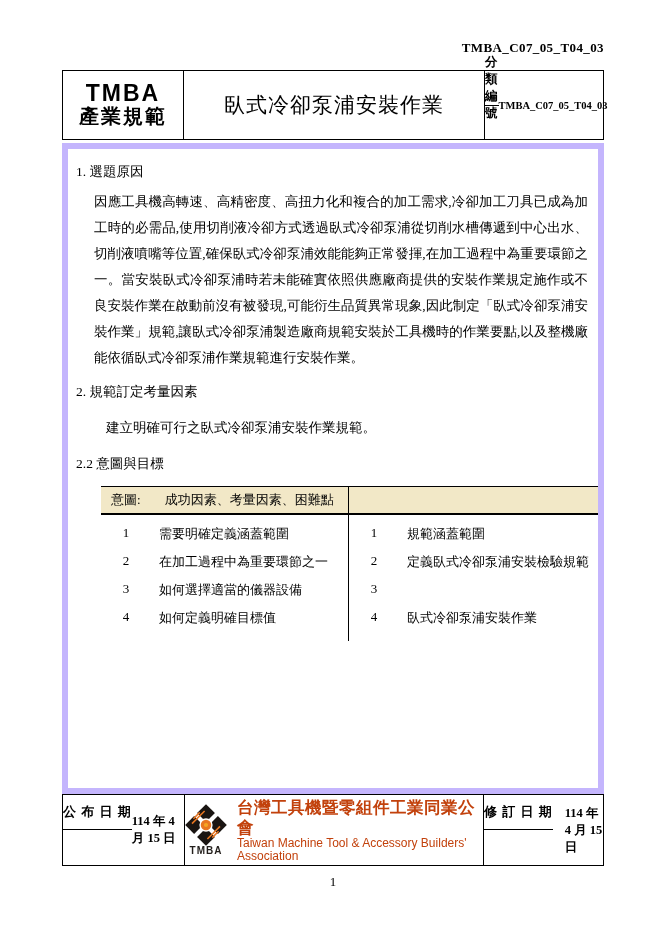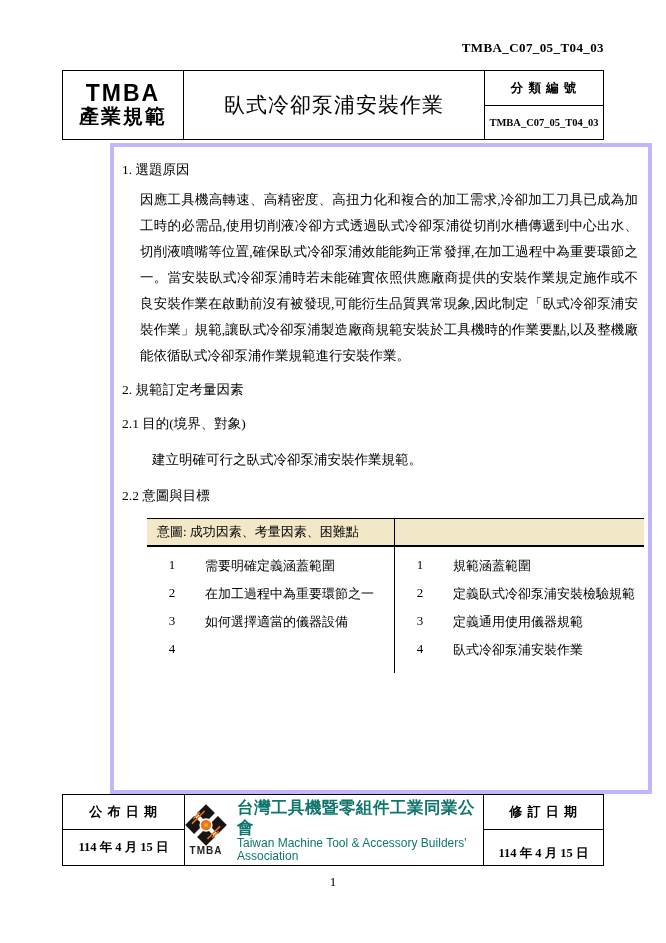--- a/index.html
+++ b/index.html
@@ -33,89 +33,88 @@
     font-family: "Liberation Sans", sans-serif;
     font-weight: 800; font-size: 23px; line-height: 23px; letter-spacing: 2px;
   }
   .ht-left .spec-word {
     font-weight: bold; font-size: 20px; line-height: 23px; letter-spacing: 2px;
   }
   .ht-title {
     flex: 1; display: flex; align-items: center; justify-content: center;
     font-size: 21px; letter-spacing: 1px;
   }
-  .ht-right { width: 119px; border-left: 1px solid #000; display: flex; flex-direction: column; }
+  .ht-right { width: 119px; border-left: 1px solid #000; display: flex; flex-direction: row; }
   .ht-class-label {
     height: 35px; border-bottom: 1px solid #000;
     display: flex; align-items: center; justify-content: center;
     font-weight: bold; font-size: 12.5px; letter-spacing: 1px;
   }
   .ht-class-value {
     flex: 1; display: flex; align-items: center; justify-content: center;
     font-weight: bold; font-size: 10.5px;
   }
 
   
   .body-box {
     position: absolute; left: 62px; top: 143px;
     width: 542px; height: 651px;
-    border: 4px solid #c4b5fd;
+    border: 6px solid #c4b5fd;
     padding: 14px 8px 0 8px;
     font-size: 13.5px;
-    margin-left: 48px;
   }
   .sec-heading { font-size: 13.5px; font-weight: normal; }
   .para-main {
     margin: 8px 2px 0 18px;
     text-align: justify; line-height: 26px;
   }
   .heading-2   { margin-top: 12px; }
   .heading-21  { margin-top: 16px; }
   .para-sub    { margin: 18px 0 0 30px; }
   .heading-22  { margin-top: 18px; }
 
   
   .goal-table { margin: 13px 0 0 25px; width: 497px; font-size: 13px; }
   .gt-head {
     display: flex; background: #F2E8C7;
     border-top: 1px solid #000; border-bottom: 2px solid #000;
   }
-  .gt-head-cell { display: flex; padding: 4px 0 4px 10px; gap: 3px; align-items: center; text-align: right; }
+  .gt-head-cell { display: flex; padding: 4px 0 4px 10px; gap: 24px; align-items: center; text-align: right; }
   .gt-head-left  { width: 248px; border-right: 1px solid #000; }
   .gt-head-right { flex: 1; }
   .gt-row { display: flex; }
   .gt-cell { display: flex; padding-top: 10px; align-items: flex-start; }
   .gt-cell-left  { width: 248px; border-right: 1px solid #000; }
   .gt-cell-right { flex: 1; }
   .gt-row:last-child .gt-cell { padding-bottom: 14px; }
   .gt-no   { width: 50px; text-align: center; }
   .gt-text { flex: 1; padding-left: 8px; }
 
   
   .footer-table {
     position: absolute; left: 62px; top: 794px;
     width: 542px; height: 72px;
     border: 1px solid #000; display: flex;
   }
-  .ft-side { display: flex; flex-direction: column; }
+  .ft-side { display: flex; flex-direction: row; }
   .ft-left  { width: 122px; border-right: 1px solid #000; }
   .ft-right { width: 120px; border-left: 1px solid #000; gap: 12px; }
   .ft-label {
     height: 35px; border-bottom: 1px solid #000;
     display: flex; align-items: center; justify-content: center;
     font-weight: bold; font-size: 13px; letter-spacing: 1px;
   }
   .ft-date {
     flex: 1; display: flex; align-items: center; justify-content: center;
     font-weight: bold; font-size: 12.5px;
   }
   .ft-center {
     flex: 1; display: flex; align-items: center; justify-content: center; gap: 10px;
   }
-  .ft-org { display: flex; flex-direction: column; color: #0f766e; }
+  .ft-org { display: flex; flex-direction: column; color: #c2410c; }
   .ft-org-zh {
     font-family: "Liberation Sans", sans-serif;
     font-weight: bold; font-size: 16.5px; letter-spacing: 0.5px; line-height: 20px;
   }
   .ft-org-en {
     font-family: "Liberation Sans", sans-serif;
     font-size: 12px; line-height: 13px;
   }
   .ft-logo { display: flex; flex-direction: column; align-items: center; }
   .ft-logo-text {
@@ -146,21 +145,20 @@
       <div class="ht-class-label">分 類 編 號</div>
       <div class="ht-class-value">TMBA_C07_05_T04_03</div>
     </div>
   </div>
 
   <div class="body-box">
     <div class="sec-heading">1. 選題原因</div>
     <p class="para-main">因應工具機高轉速、高精密度、高扭力化和複合的加工需求,冷卻加工刀具已成為加工時的必需品,使用切削液冷卻方式透過臥式冷卻泵浦從切削水槽傳遞到中心出水、切削液噴嘴等位置,確保臥式冷卻泵浦效能能夠正常發揮,在加工過程中為重要環節之一。當安裝臥式冷卻泵浦時若未能確實依照供應廠商提供的安裝作業規定施作或不良安裝作業在啟動前沒有被發現,可能衍生品質異常現象,因此制定「臥式冷卻泵浦安裝作業」規範,讓臥式冷卻泵浦製造廠商規範安裝於工具機時的作業要點,以及整機廠能依循臥式冷卻泵浦作業規範進行安裝作業。</p>
 
     <div class="sec-heading heading-2">2. 規範訂定考量因素</div>
-    <div class="sec-heading heading-21">2.1 目的(境界、對象)</div>
     <p class="para-sub">建立明確可行之臥式冷卻泵浦安裝作業規範。</p>
     <div class="sec-heading heading-22">2.2 意圖與目標</div>
 
     <div class="goal-table">
       <div class="gt-head">
         <div class="gt-head-cell gt-head-left">
           <span>意圖:</span>
           <span>成功因素、考量因素、困難點</span>
         </div>
       </div>
@@ -185,26 +183,26 @@
           <span class="gt-text">定義臥式冷卻泵浦安裝檢驗規範</span>
         </div>
       </div>
       <div class="gt-row">
         <div class="gt-cell gt-cell-left">
           <span class="gt-no">3</span>
           <span class="gt-text">如何選擇適當的儀器設備</span>
         </div>
         <div class="gt-cell gt-cell-right">
           <span class="gt-no">3</span>
-          <span class="gt-text">定義通用使用儀器規範</span>
         </div>
       </div>
       <div class="gt-row">
         <div class="gt-cell gt-cell-left">
           <span class="gt-no">4</span>
+          <span class="gt-text">如何定義明確目標值</span>
         </div>
         <div class="gt-cell gt-cell-right">
           <span class="gt-no">4</span>
           <span class="gt-text">臥式冷卻泵浦安裝作業</span>
         </div>
       </div>
     </div>
   </div>
 
   <div class="footer-table">

